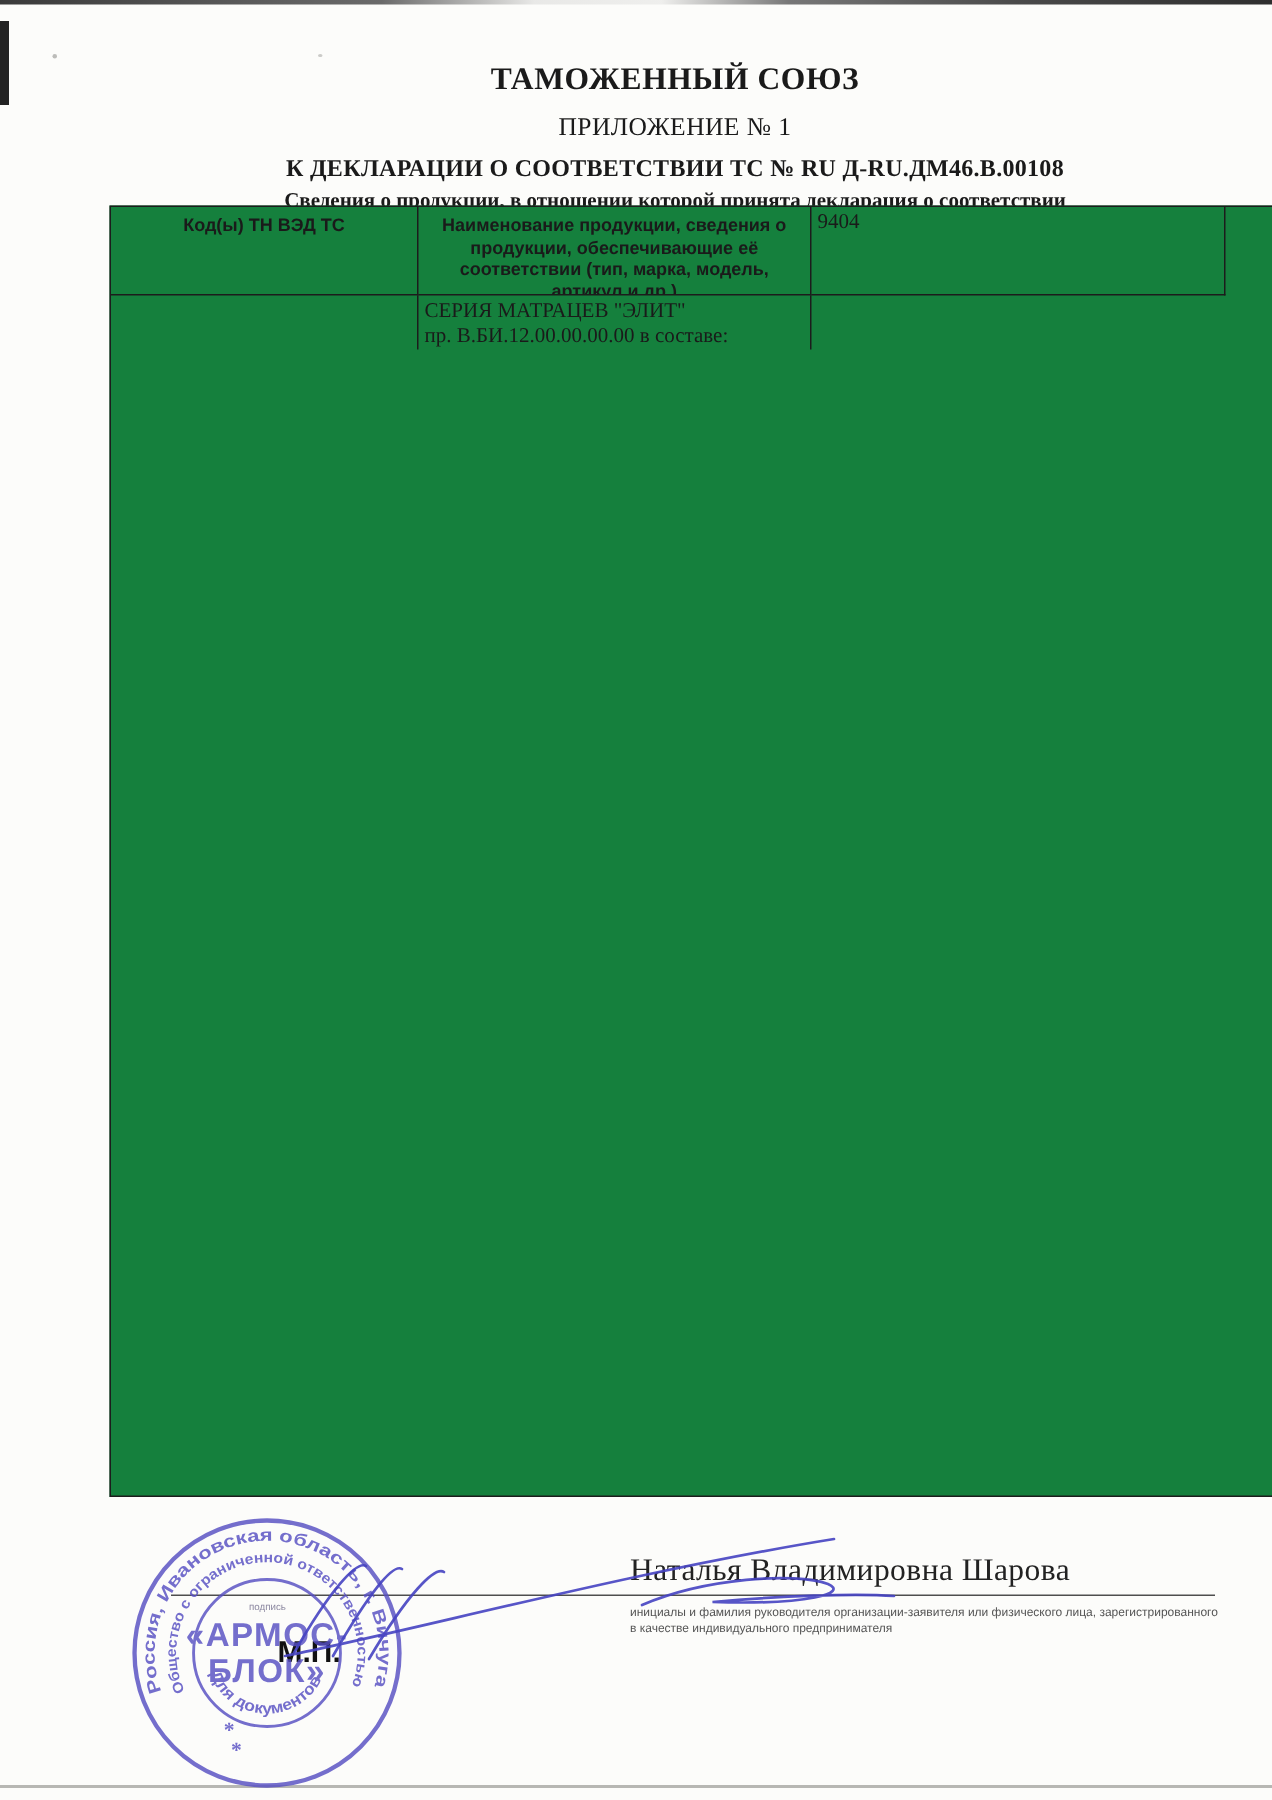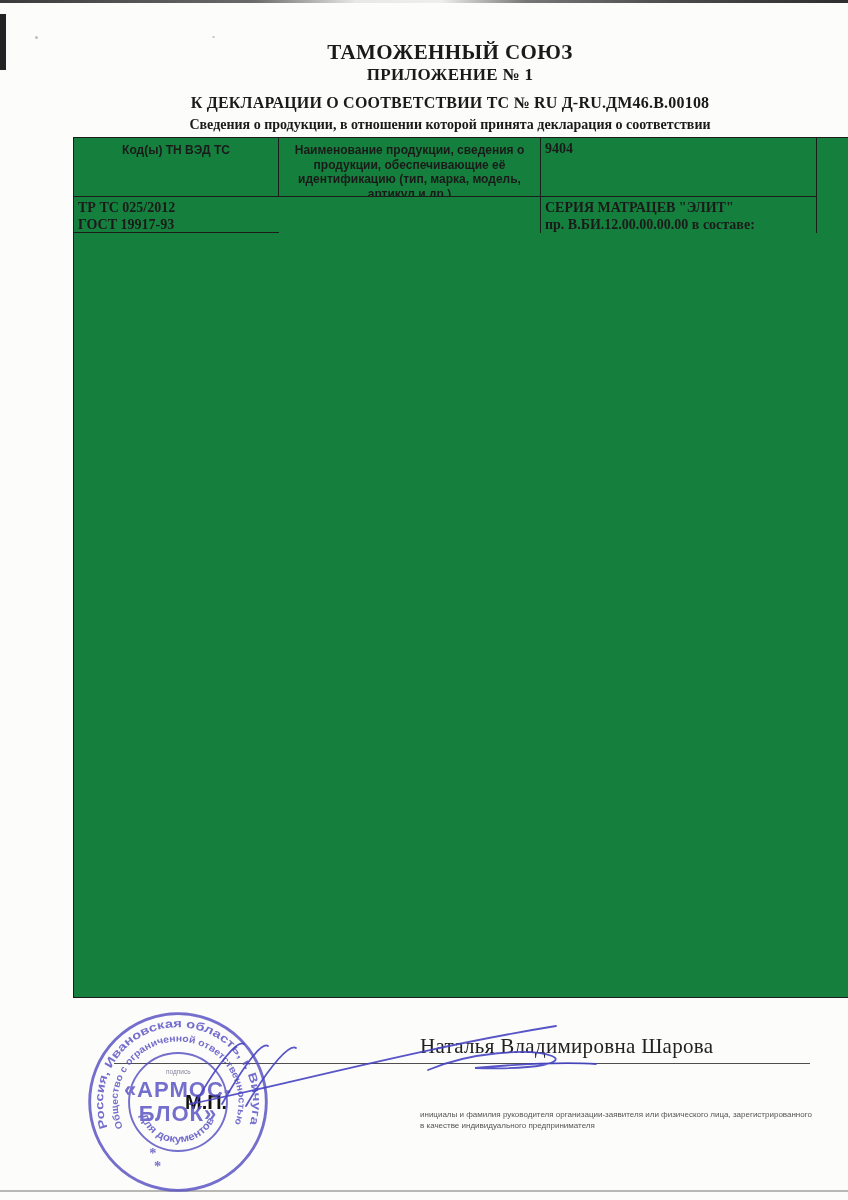--- a/index.html
+++ b/index.html
@@ -14,49 +14,49 @@
   .left-edge{position:absolute; top:14px; left:0; width:6px; height:56px; background:#232323;}
   .dot{position:absolute; background:#9a9a96; border-radius:50%;}
   .dot1{left:35px; top:36px; width:3px; height:3px; opacity:.65;}
   .dot2{left:212px; top:36px; width:3px; height:2px; opacity:.5;}
   .dot3{left:816px; top:145px; width:4px; height:4px; opacity:.8; background:#8b8b88;}
   .bottom-scan-line{position:absolute; left:0; top:1190px; width:848px; height:2px; background:#b7b7b3;}
 
   
   .titles{position:absolute; left:55px; top:40px; width:790px; text-align:center;}
   .t1{font-size:21px; font-weight:bold; letter-spacing:.4px;}
-  .t2{font-size:17px; font-weight:bold; letter-spacing:.3px;}
+  .t2{font-size:17px; font-weight:normal; margin-top:10px; letter-spacing:.3px;}
   .t3{font-size:16px; font-weight:bold; margin-top:9px; letter-spacing:.2px;}
   .t4{font-size:14px; font-weight:bold; margin-top:5px;}
 
   
   .doc-table{
     position:absolute; left:73px; top:137px; width:839px;
     display:grid; grid-template-columns:205px 262px 276px;
     grid-template-rows:59px 36px 764px;
     border:1.6px solid #1c1c1c; box-sizing:border-box;
     background:#15803d;
   }
   .cell{border-right:1.4px solid #1c1c1c; border-bottom:1.4px solid #1c1c1c; box-sizing:border-box; overflow:hidden;}
   .cell.last-col{border-right:none;}
   .cell.last-row{border-bottom:none;}
   .th{font-family:"Liberation Sans", sans-serif; font-weight:bold; font-size:12px; line-height:14.5px;
       text-align:center; padding:5px 9px 0 9px;}
-  .td{font-size:14px; line-height:17px; padding:2px 4px 0 4px;font-weight:bold;}
+  .td{font-size:14px; line-height:17px; padding:2px 4px 0 4px;}
   .pre{white-space:pre-line;}
 
   
   .sig-line{position:absolute; left:114px; top:1063px; width:696px; height:0; border-top:1.5px solid #4e4e4e;}
   .sig-label{position:absolute; left:166px; top:1068px; font-family:"Liberation Sans", sans-serif;
       font-size:6.5px; color:#8b87a0;}
   .mp-label{position:absolute; left:157px; top:1091px; font-family:"Liberation Sans", sans-serif;
       font-size:20px; font-weight:bold; color:#111;margin-left:28px;}
   .applicant-name{position:absolute; left:420px; top:1034px; font-size:21px; color:#222; letter-spacing:.3px;}
   .applicant-caption{position:absolute; left:420px; top:1070px; width:396px;
-      font-family:"Liberation Sans", sans-serif; font-size:8px; line-height:10.5px; color:#555;margin-top:40px;}
+      font-family:"Liberation Sans", sans-serif; font-size:8px; line-height:10.5px; color:#555;}
   .stamp-wrap{position:absolute; left:82px; top:1006px; width:192px; height:192px; opacity:.82;}
   .stamp-wrap svg{display:block;}
   .signature-wrap{position:absolute; left:0; top:1000px; width:848px; height:200px; pointer-events:none;}
 </style>
 </head>
 <body>
 
 <div class="page">
 
   <div class="top-edge"></div>
@@ -68,25 +68,23 @@
 
   <div class="titles">
     <div class="t1">ТАМОЖЕННЫЙ СОЮЗ</div>
     <div class="t2">ПРИЛОЖЕНИЕ № 1</div>
     <div class="t3">К ДЕКЛАРАЦИИ О СООТВЕТСТВИИ ТС № RU Д-RU.ДМ46.В.00108</div>
     <div class="t4">Сведения о продукции, в отношении которой принята декларация о соответствии</div>
   </div>
 
   <div class="doc-table">
     <div class="cell th">Код(ы) ТН ВЭД ТС</div>
-    <div class="cell th">Наименование продукции, сведения о продукции, обеспечивающие её идентификацию (тип, марка, модель, артикул и др.)</div>
+    <div class="cell th">Наименование продукции, сведения о продукции, обеспечивающие её соответствии (тип, марка, модель, артикул и др.)</div>
 
     <div class="cell td">9404</div>
-    <div class="cell td pre last-col">ТР ТС 025/2012
-ГОСТ 19917-93</div>
 
     <div class="cell td last-row"></div>
     <div class="cell td pre last-row">СЕРИЯ МАТРАЦЕВ "ЭЛИТ"
 пр. В.БИ.12.00.00.00.00 в составе:
 матрац "Премьер"
 пр. В.БИ.12.01.00.00.00
 пр. В.БИ.12.01.00.00.00-01
 пр. В.БИ.12.01.00.00.00-02
 пр. В.БИ.12.01.00.00.00-03
 пр. В.БИ.12.01.00.00.00-04

